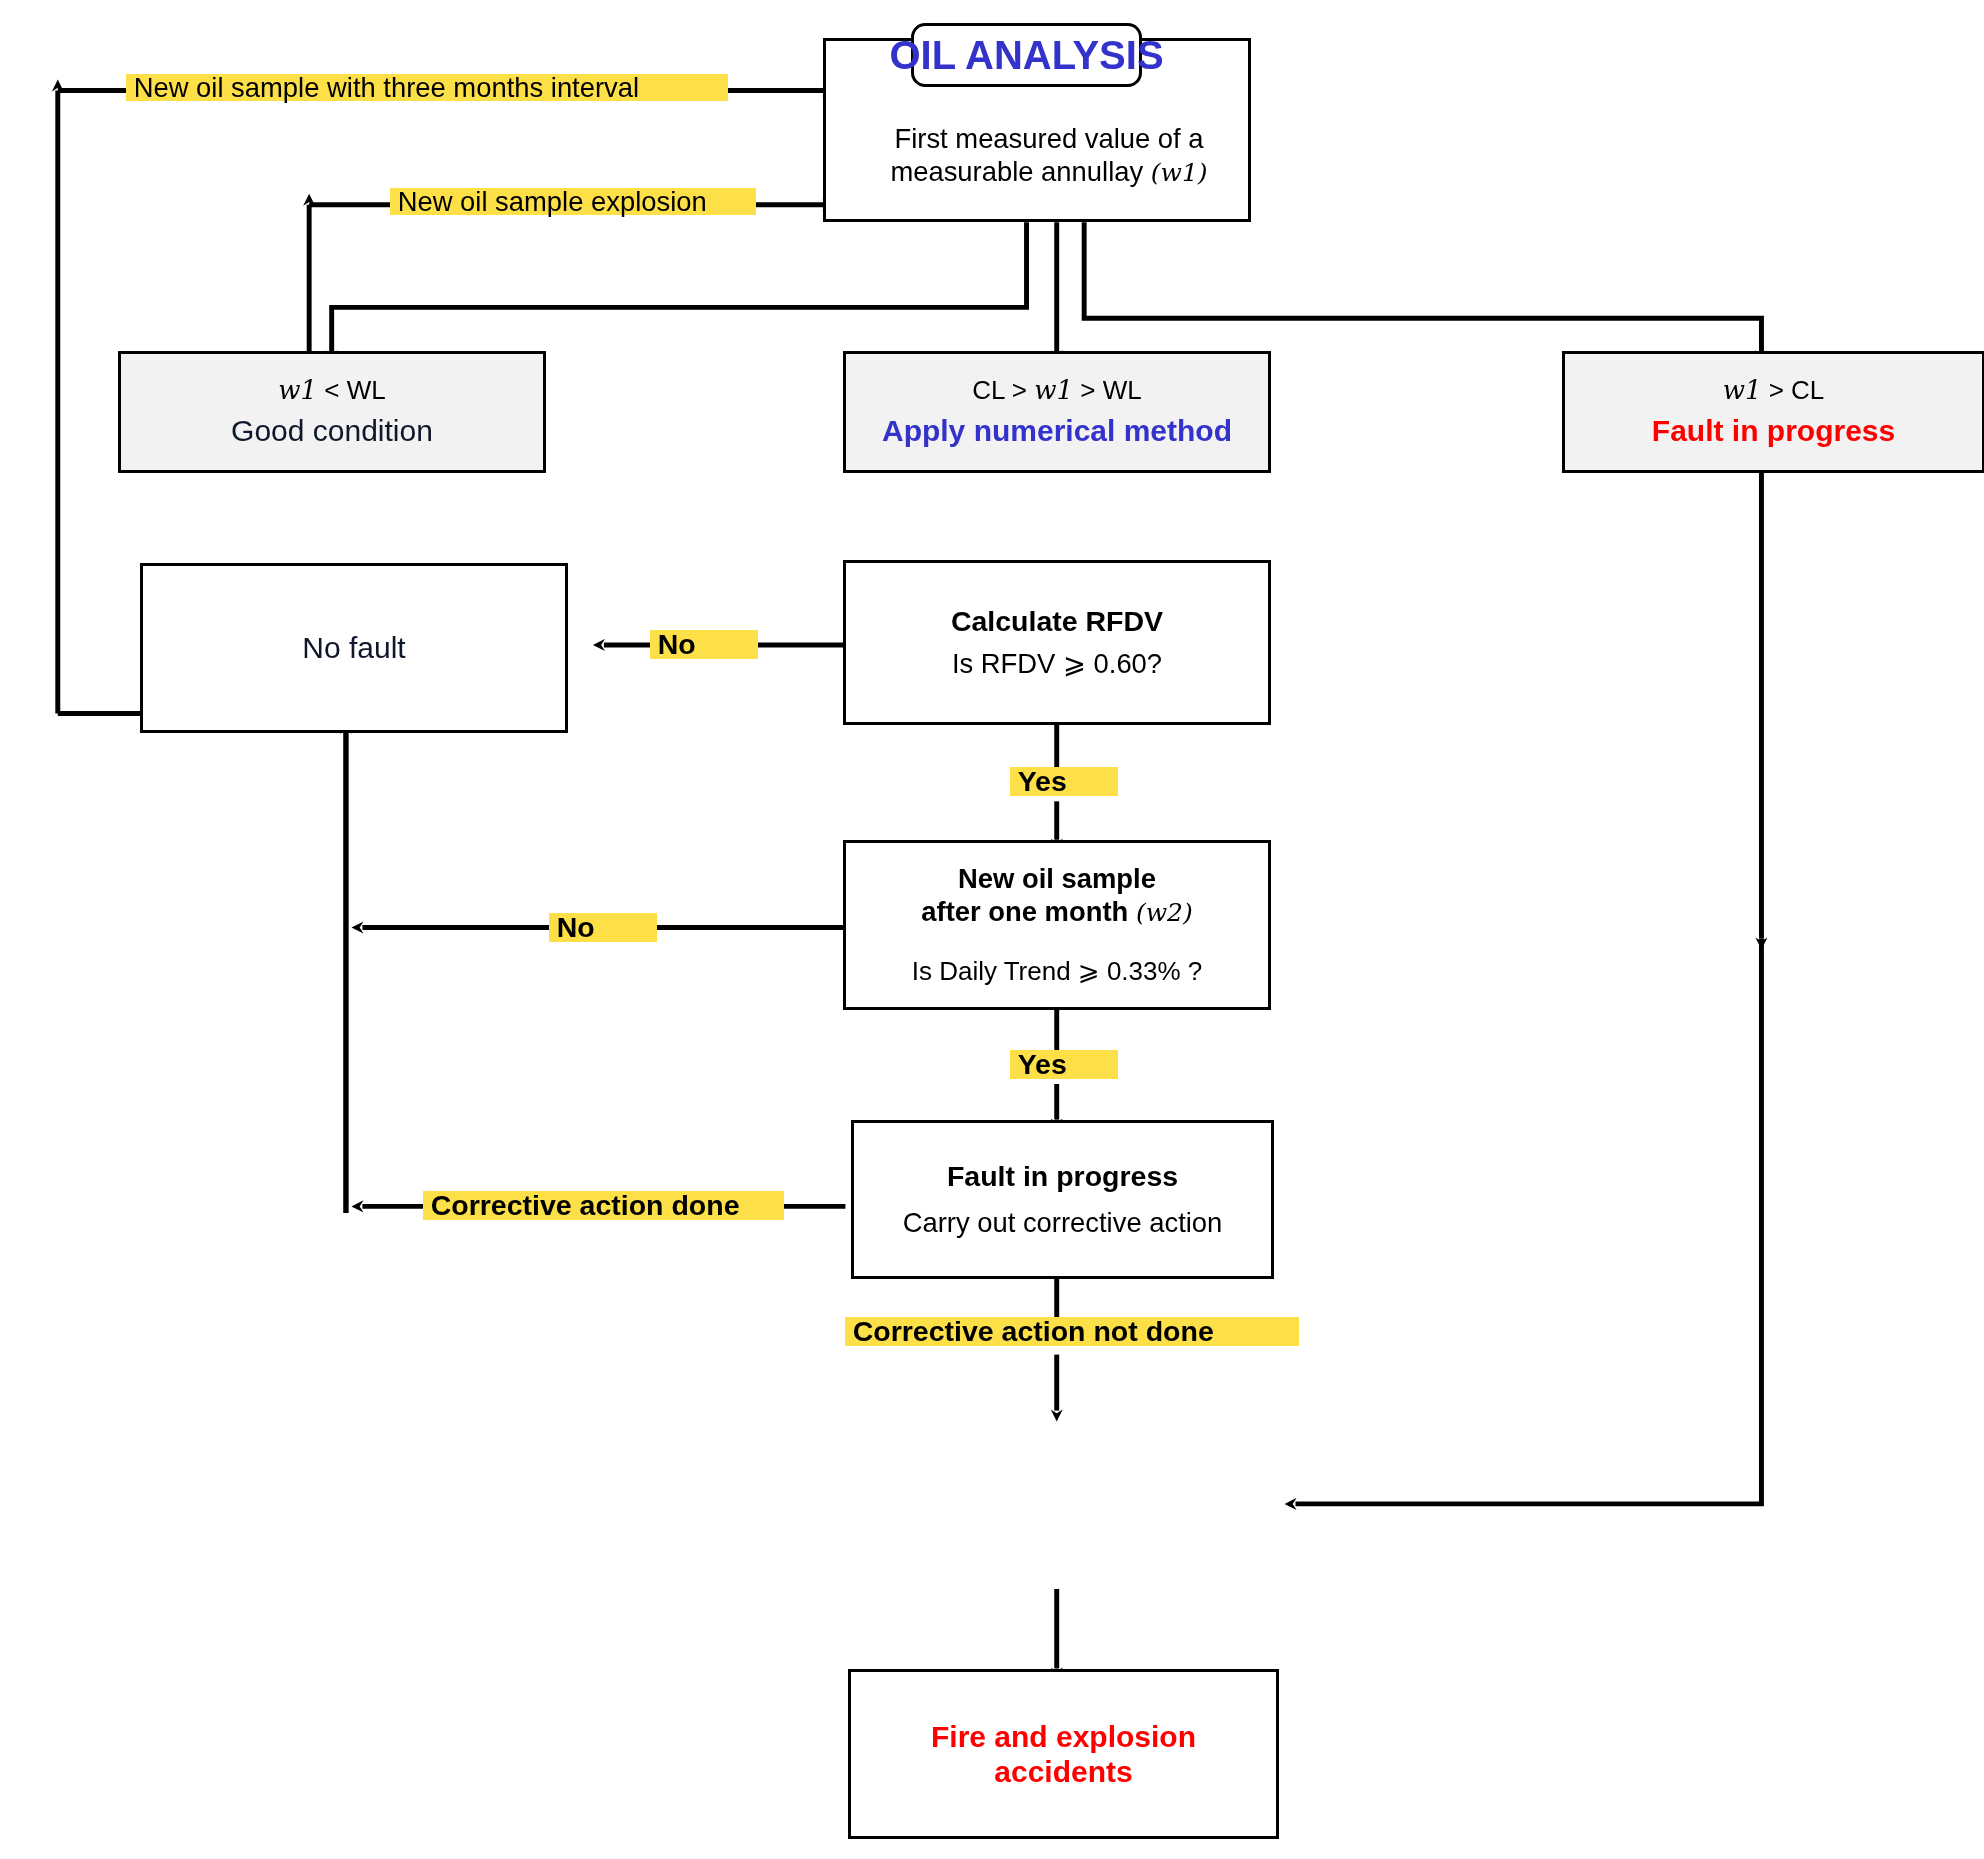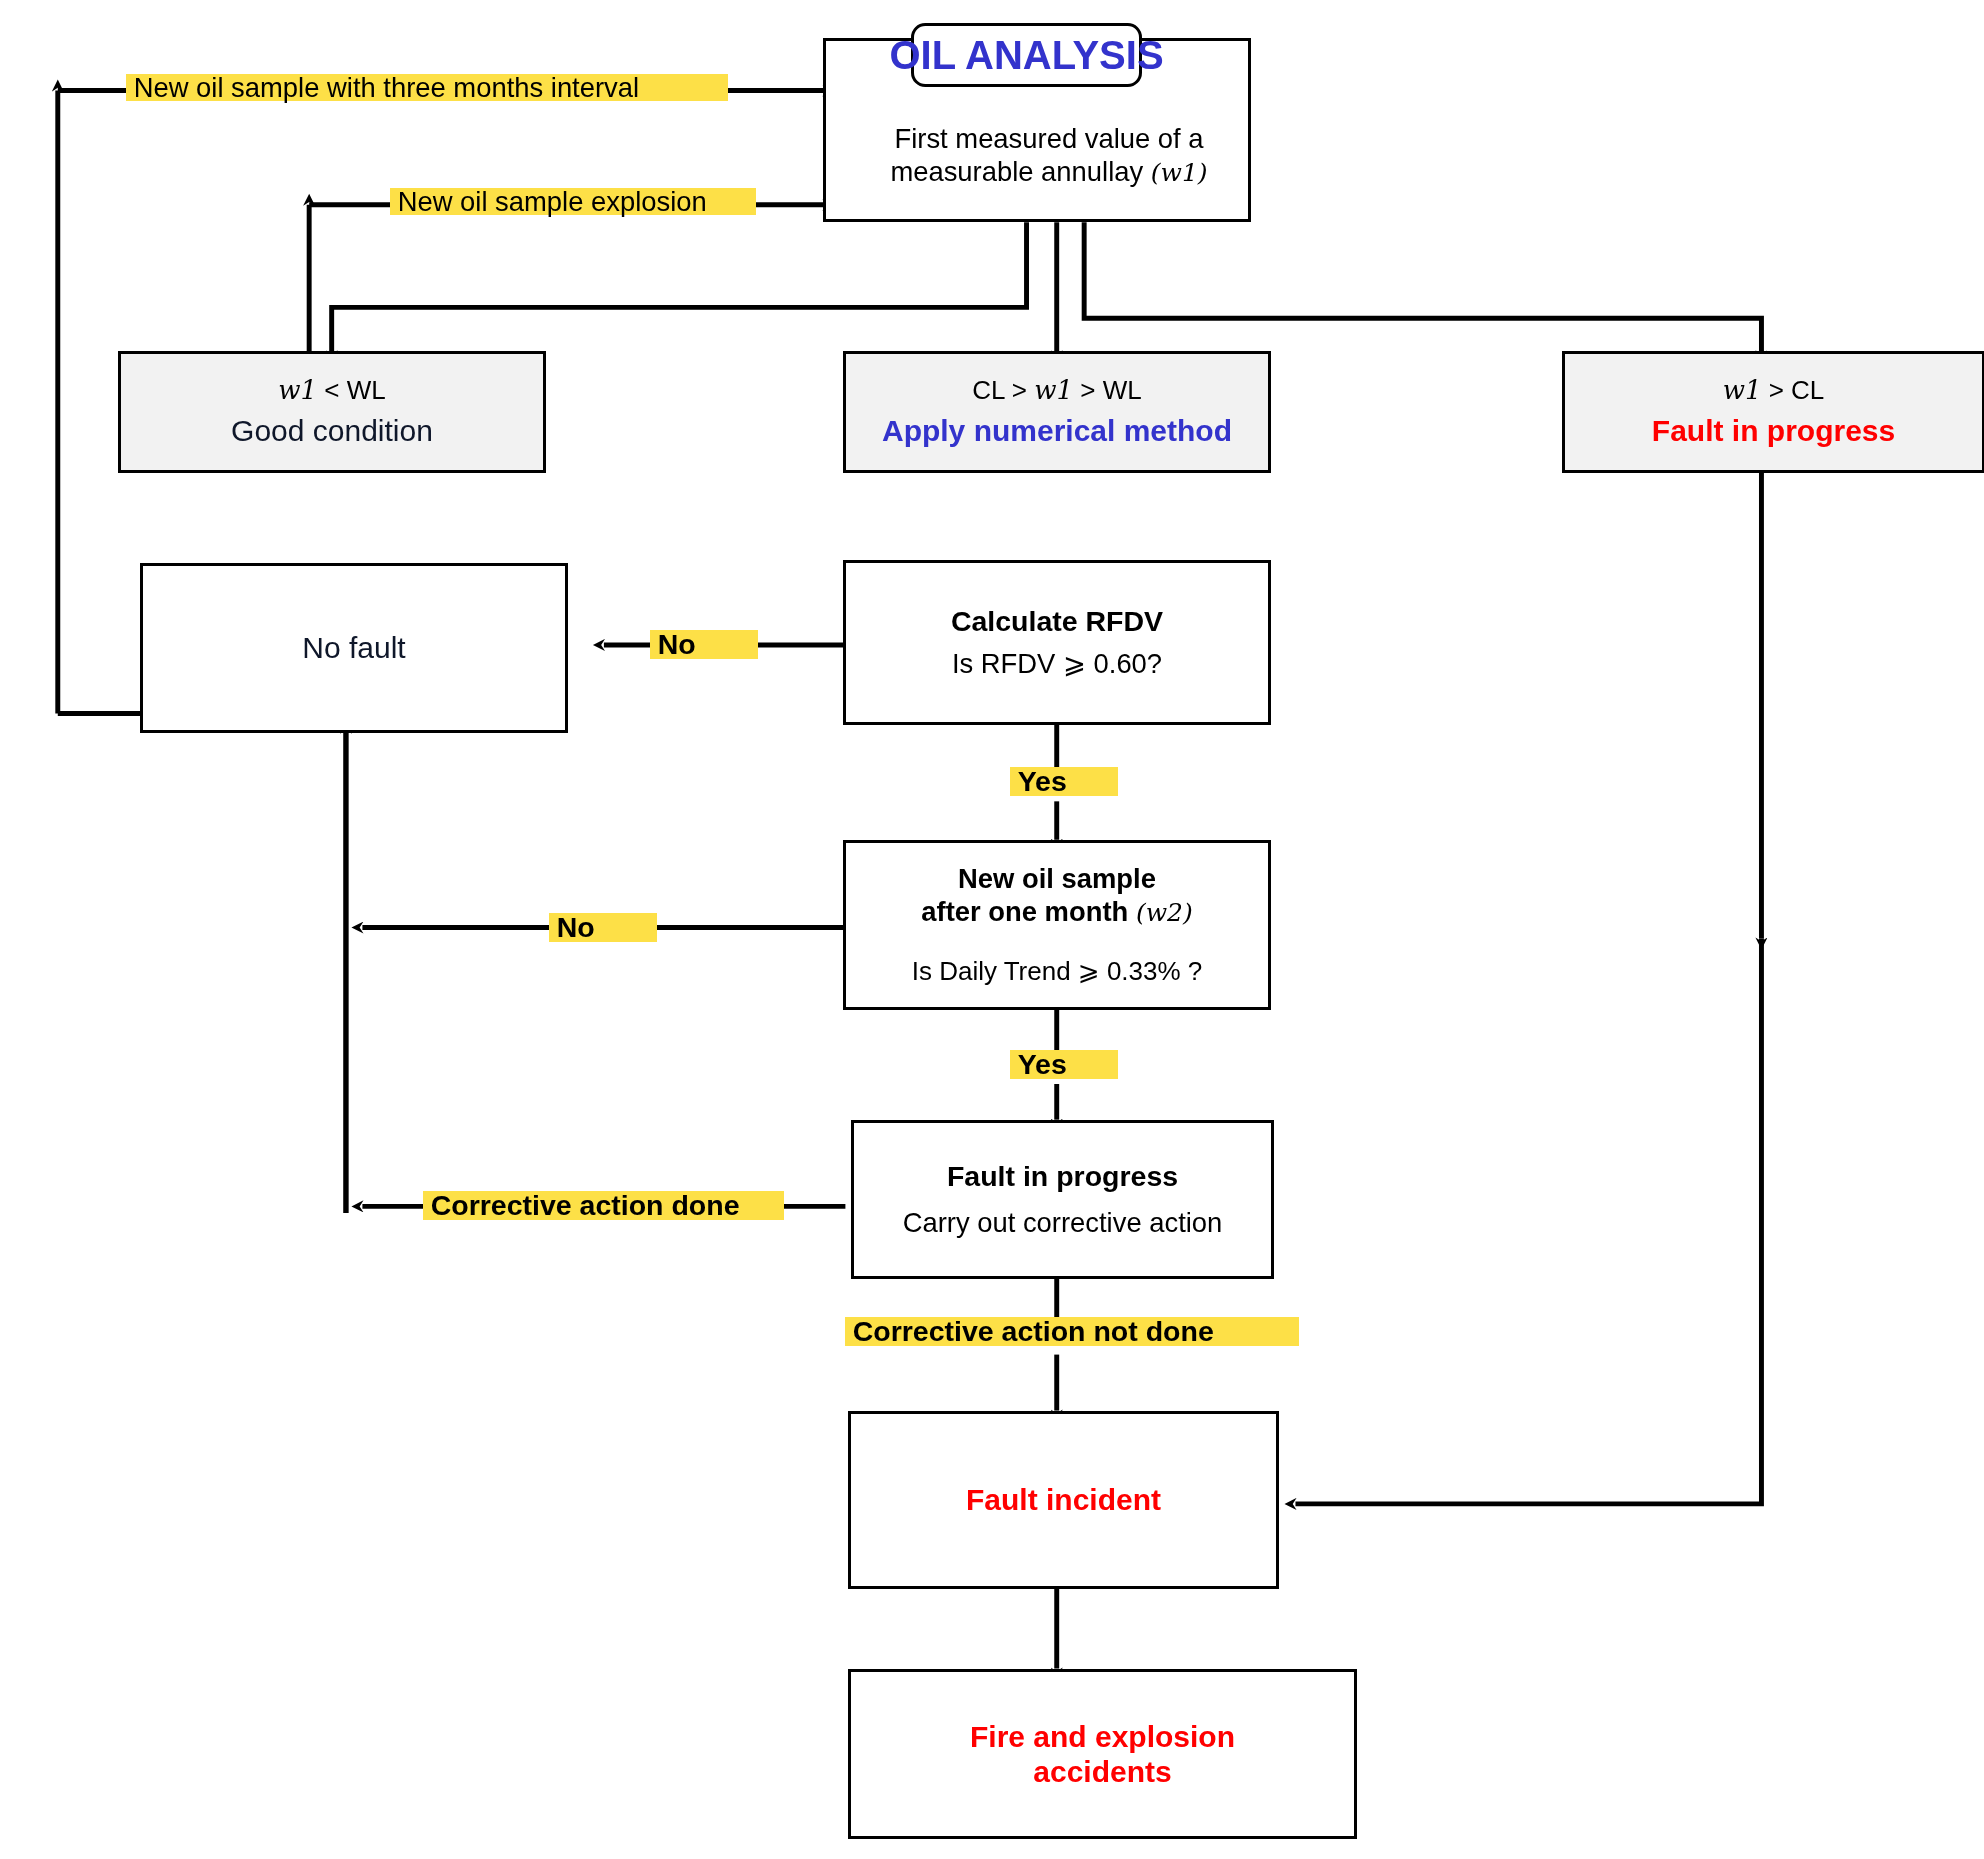--- a/index.html
+++ b/index.html
@@ -163,25 +163,22 @@
       <span class="mathvar" style="font-weight:normal;font-size:25px;">(w2)</span>
     </span>
     <span class="ln t48 reg" style="margin-top:28px;">Is Daily Trend ⩾ 0.33% ?</span>
   </div>
 
   <div class="node" style="left:851px;top:1120px;width:423px;height:159px;">
     <span class="ln t52 bold">Fault in progress</span>
     <span class="ln t50 reg" style="margin-top:13px;">Carry out corrective action</span>
   </div>
 
-  <div class="node" style="left:848px;top:1411px;width:431px;height:178px;">
-    <span class="ln t54 red">Fault incident</span>
-  </div>
 
-  <div class="node" style="left:848px;top:1669px;width:509px;height:170px;">
+  <div class="node" style="left:848px;top:1669px;width:431px;height:170px;">
     <span class="ln t54 red">Fire and explosion</span>
     <span class="ln t54 red">accidents</span>
   </div>
 
   <div class="edgelabel t50 reg" style="left:126px;top:74px;width:587px;">New oil sample  with three months interval</div>
 
   <div class="edgelabel t50 reg" style="left:390px;top:188px;width:351px;">New oil sample explosion</div>
 
   <div class="edgelabel t52 bold" style="left:650px;top:630px;width:93px;">No</div>
 

